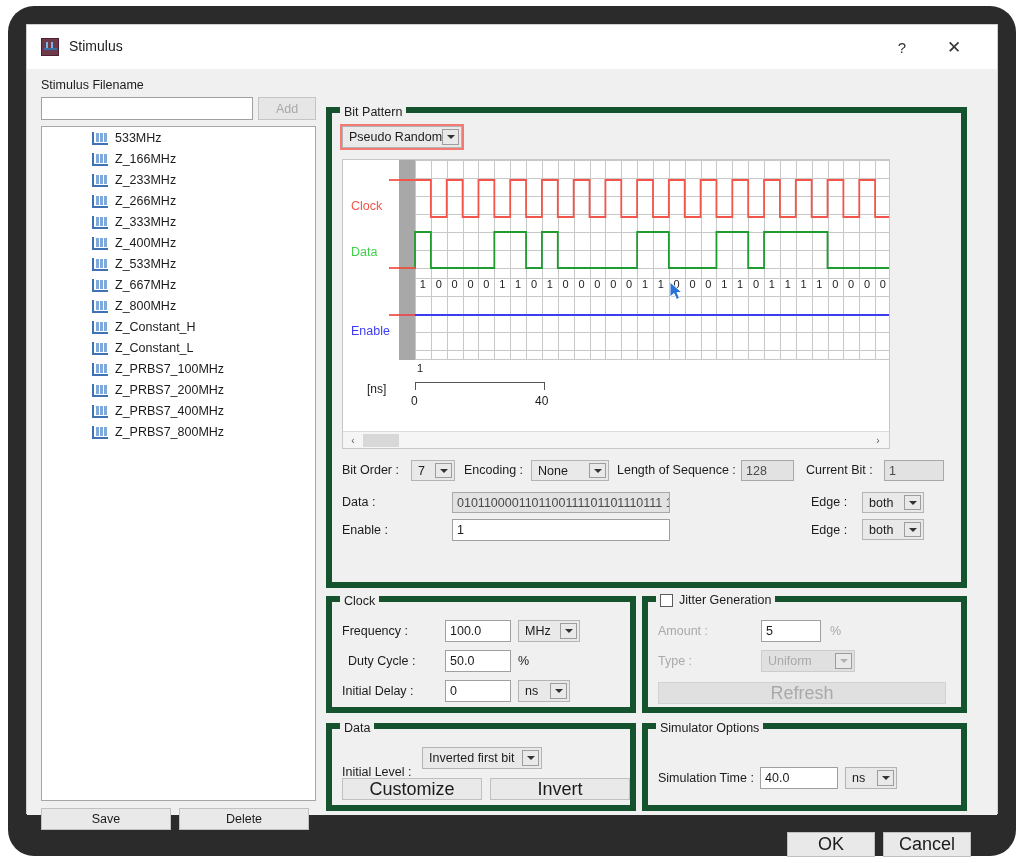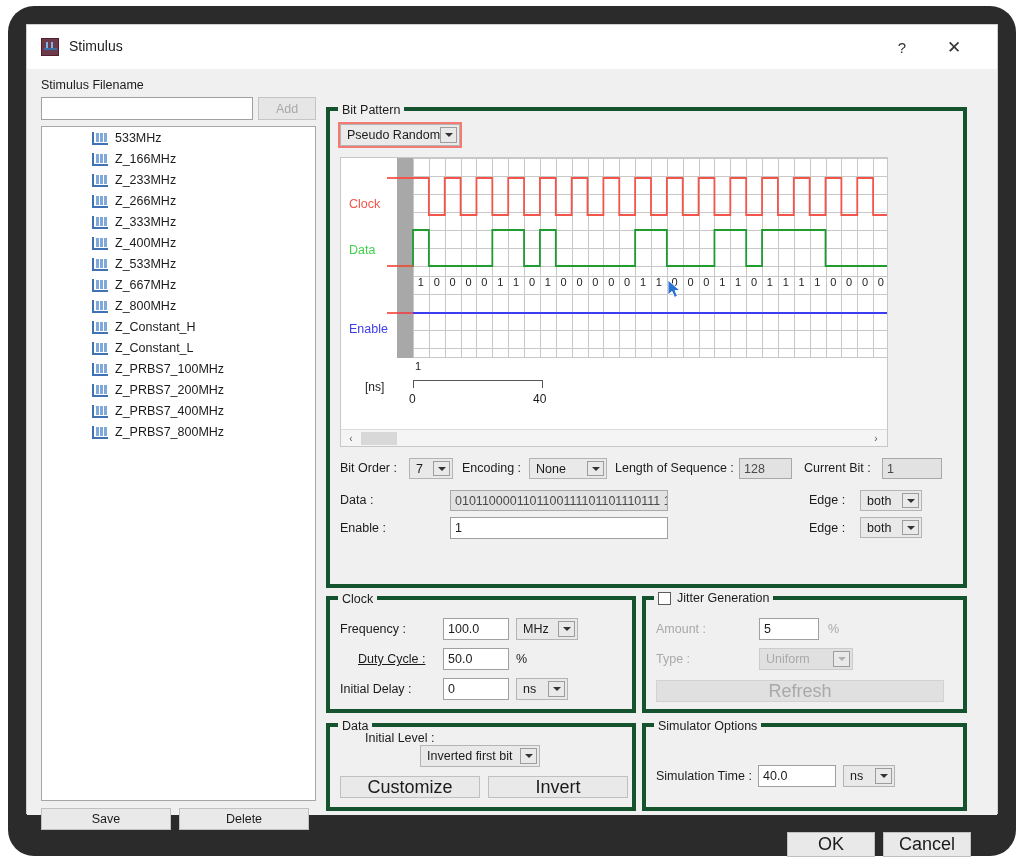--- a/index.html
+++ b/index.html
@@ -139,21 +139,21 @@
     box-sizing: border-box;
     font-size: 12.5px; color: #1b1b1b;
     display:flex; align-items:center; justify-content:center;
   }
   .btn-save { left: 14px; width: 130px; }
   .btn-delete { left: 152px; width: 130px; }
 
   
   .group {
     position: absolute;
-    border: 4px solid #14532d;
+    border: 6px solid #14532d;
     box-sizing: border-box;
     background: transparent;
   }
   .group > .gtitle {
     position: absolute; top: -8px; left: 8px;
     background: #f0f0f0;
     padding: 0 4px;
     font-size: 12.5px;
     color: #1b1b1b;
   }
@@ -667,21 +667,21 @@
       <div class="group" id="grp-clock">
         <div class="gtitle">Clock</div>
 
         <div class="f-label" style="left:10px; top:22px;">Frequency :</div>
         <input class="f-input" style="left: 113px; top: 18px; width: 66px; height: 22px;" type="text" value="100.0">
         <div class="combo" style="left:186px; top:18px; width:62px; height:22px;">
           <span>MHz</span>
           <span class="arrow-box"></span>
         </div>
 
-        <div class="f-label" style="left:28px; top:52px;text-decoration:underline;">Duty Cycle :</div>
+        <div class="f-label" style="left:16px; top:52px;">Duty Cycle :</div>
         <input class="f-input" style="left: 113px; top: 48px; width: 66px; height: 22px;" type="text" value="50.0">
         <div class="f-label" style="left:186px; top:52px;">%</div>
 
         <div class="f-label" style="left:10px; top:82px;">Initial Delay :</div>
         <input class="f-input" style="left: 113px; top: 78px; width: 66px; height: 22px;" type="text" value="0">
         <div class="combo" style="left:186px; top:78px; width:52px; height:22px;">
           <span>ns</span>
           <span class="arrow-box"></span>
         </div>
       </div>
@@ -701,21 +701,21 @@
           <span>Uniform</span>
           <span class="arrow-box"></span>
         </div>
 
         <div class="btn disabled" style="left:10px; top:80px; width:288px; height:22px;">Refresh</div>
       </div>
 
       <div class="group" id="grp-data">
         <div class="gtitle">Data</div>
 
-        <div class="f-label" style="left:10px; top:4px;margin-left:25px;">Initial Level :</div>
+        <div class="f-label" style="left:10px; top:36px;">Initial Level :</div>
         <div class="combo" style="left:90px; top:18px; width:120px; height:22px;">
           <span>Inverted first bit</span>
           <span class="arrow-box flatx"></span>
         </div>
 
         <div class="btn" style="left:10px; top:49px; width:140px; height:22px;">Customize</div>
         <div class="btn" style="left:158px; top:49px; width:140px; height:22px;">Invert</div>
       </div>
 
       <div class="group" id="grp-sim">

